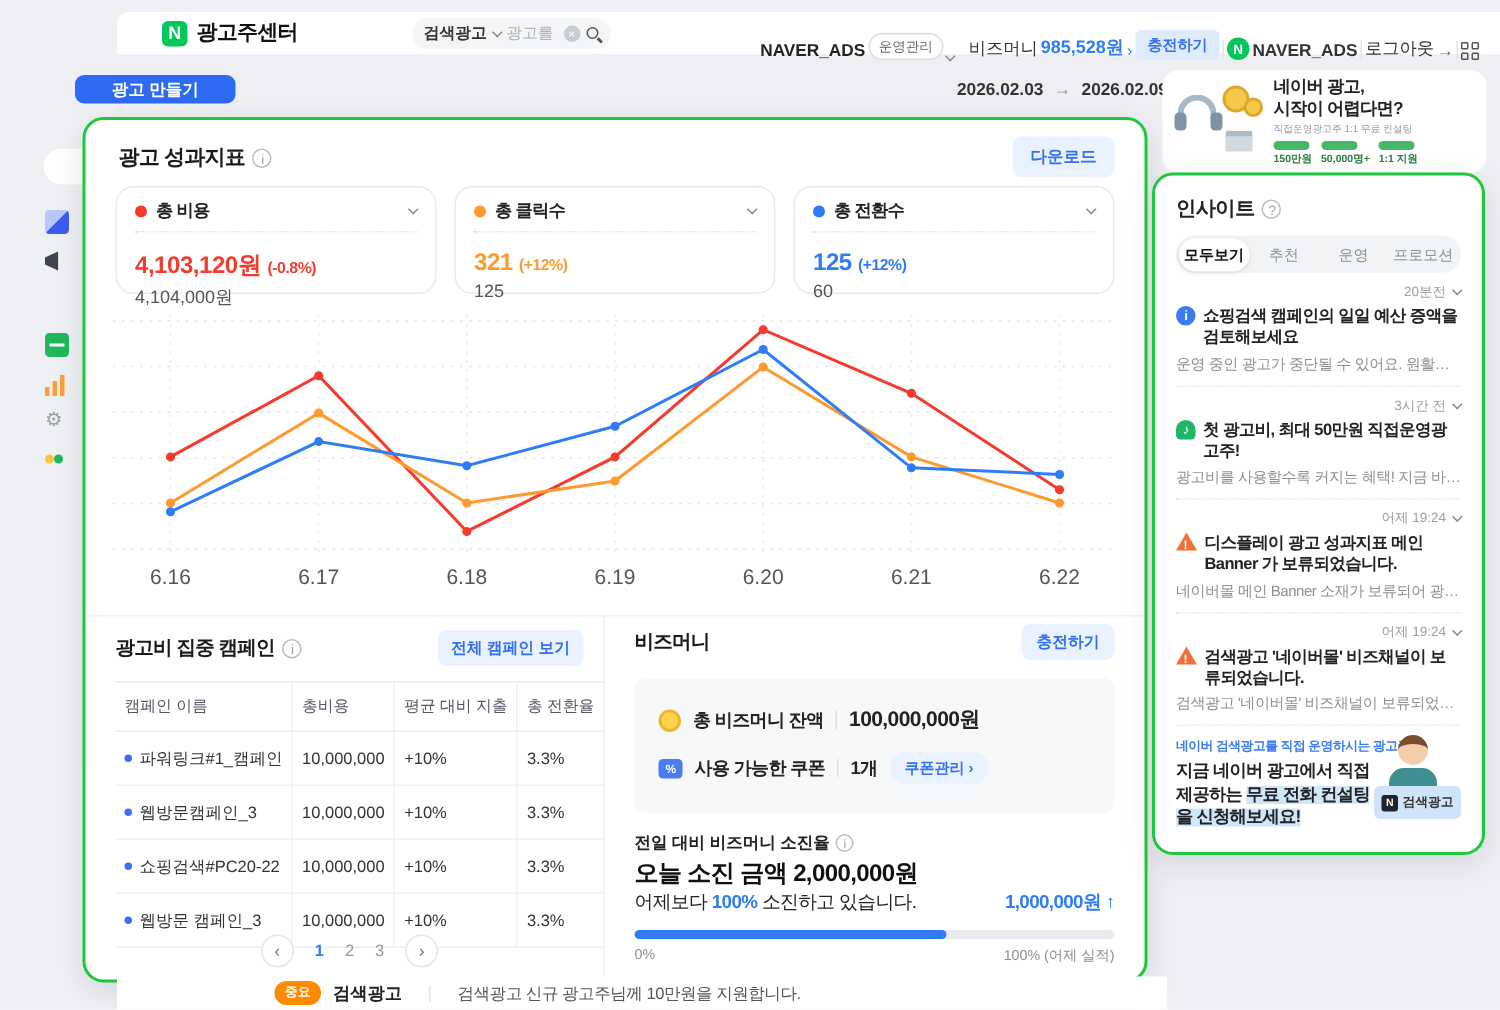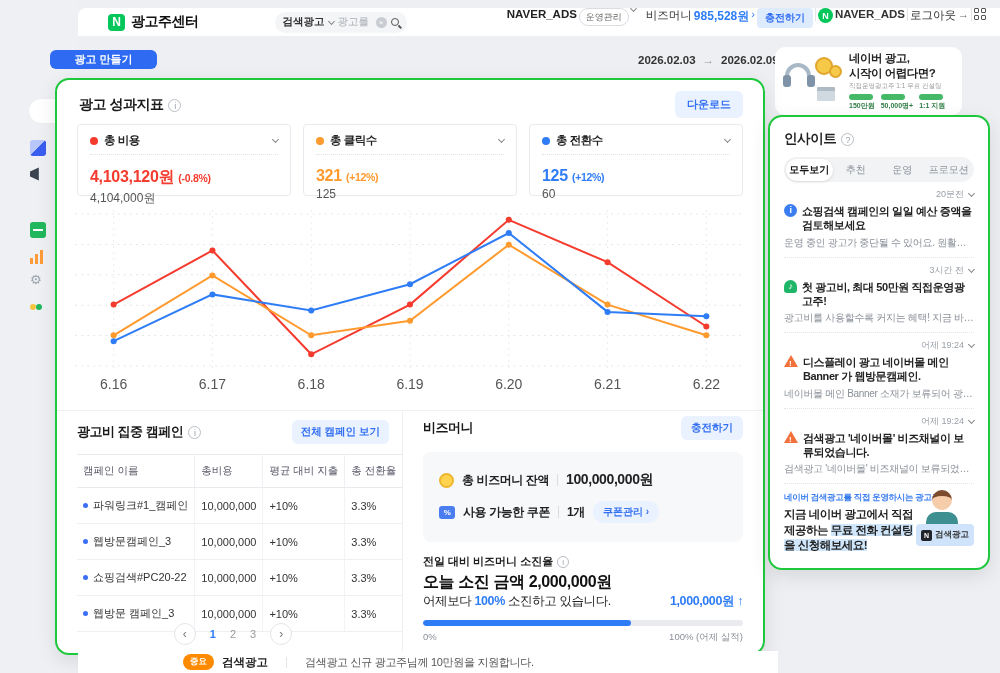--- a/index.html
+++ b/index.html
@@ -10,21 +10,21 @@
   #header { position:absolute; left:78px; top:8px; right:0; height:28px; background:#fff; border-radius:8px 0 0 0; display:flex; align-items:center; }
   .logo-n { width:17px; height:17px; background:#03c75a; border-radius:4px; color:#fff; font-weight:bold; font-size:12px; display:flex; align-items:center; justify-content:center; margin-left:30px; }
   .logo-text { font-size:14px; font-weight:bold; color:#111; margin-left:6px; letter-spacing:-0.5px; }
   .search-pill { margin-left:76px; width:132px; height:21px; background:#f4f5f7; border-radius:11px; display:flex; align-items:center; padding:0 8px; gap:4px; }
   .search-cat { font-size:10.5px; font-weight:bold; color:#333; white-space:nowrap; }
   .chev { width:5px; height:5px; border-right:1.4px solid #888; border-bottom:1.4px solid #888; transform:rotate(45deg); display:inline-block; margin-top:-2px; }
   .search-ph { font-size:10.5px; color:#a9aeb5; flex:1; white-space:nowrap; overflow:hidden; }
   .clear-ic { width:11px; height:11px; background:#c9cdd3; border-radius:50%; color:#fff; font-size:8px; line-height:11px; text-align:center; }
   .mag { width:8px; height:8px; border:1.5px solid #555; border-radius:50%; position:relative; }
   .mag::after { content:""; position:absolute; width:4px; height:1.5px; background:#555; transform:rotate(45deg); left:6px; top:7px; }
-  #header-right { position:absolute; right:14px; top:0; height:32px; display:flex; align-items:flex-start; gap:2px; }
+  #header-right { position:absolute; right:14px; top:0; height:32px; display:flex; align-items:flex-end; gap:2px; }
   .acc-name { font-size:11.5px; font-weight:bold; color:#222; }
   .acc-badge { font-size:9px; color:#666; border:1px solid #d9dde2; border-radius:9px; padding:1.5px 6px; background:#fff; white-space:nowrap; }
   .biz-label { font-size:11.5px; color:#333; margin-left:8px; }
   .biz-amt { font-size:12px; font-weight:bold; color:#2f7df6; }
   .mini-btn { font-size:10px; color:#3470f2; background:#ddebfd; border:none; border-radius:4px; padding:3px 8px; font-weight:bold; white-space:nowrap; }
   .vdiv { width:1px; height:13px; background:#e1e4e9; }
   .n-circle { width:15px; height:15px; border-radius:50%; background:#03c75a; color:#fff; font-size:9px; font-weight:bold; display:flex; align-items:center; justify-content:center; }
   .plain-txt { font-size:11.5px; color:#333; }
   .logout-ic { font-size:11px; color:#666; }
   .grid-ic { display:grid; grid-template-columns:5px 5px; grid-gap:2px; }
@@ -46,21 +46,21 @@
   .ic-dots i { width:6px; height:6px; border-radius:50%; display:inline-block; }
 
   
   #create-ad-btn { position:absolute; left:50px; top:50px; width:107px; height:19px; background:#2e6bf2; color:#fff; font-size:11px; font-weight:bold; border:none; border-radius:6px; }
   #date-range { position:absolute; left:638px; top:54px; display:flex; align-items:center; gap:7px; font-size:11.5px; font-weight:bold; color:#333; }
   .arrow { color:#999; font-weight:normal; }
   .cal-ic { width:13px; height:12px; border:1.4px solid #666; border-radius:2px; position:relative; }
   .cal-ic::before { content:""; position:absolute; left:1px; right:1px; top:2px; height:1.4px; background:#666; }
 
   
-  #promo-banner { position:absolute; left:775px; top:47px; width:187px; height:68px; background:#fff; border-radius:10px; display:flex; align-items:center; padding:8px; }
+  #promo-banner { position:absolute; left:775px; top:47px; width:216px; height:68px; background:#fff; border-radius:10px; display:flex; align-items:center; padding:8px; }
   .illus { position:relative; width:62px; height:52px; flex:none; }
   .hp-band { position:absolute; left:2px; top:8px; width:26px; height:16px; border:4px solid #a8b8c6; border-bottom:none; border-radius:14px 14px 0 0; }
   .hp-cup { position:absolute; width:8px; height:12px; background:#7e93a7; border-radius:3px; top:20px; }
   .coin { position:absolute; border-radius:50%; background:#f7c948; border:2px solid #e0a62e; }
   .bld { position:absolute; left:34px; top:32px; width:18px; height:14px; background:#cfd9df; border-top:4px solid #aebbc4; border-radius:1px; }
   .banner-txt { margin-left:4px; }
   .banner-title { font-size:11.5px; font-weight:bold; color:#222; line-height:1.25; letter-spacing:-0.5px; }
   .banner-sub { font-size:6.5px; color:#999; margin-top:2px; }
   .banner-stats { display:flex; gap:6px; margin-top:3px; }
   .bstat { display:flex; flex-direction:column; gap:1px; }
@@ -69,21 +69,21 @@
 
   
   #main-overlay { position:absolute; left:55px; top:78px; width:710px; height:577px; background:#fff; border:2.5px solid #1ec83c; border-radius:14px; box-shadow:0 6px 20px rgba(0,0,0,.10); }
   .sec-title { font-size:14px; font-weight:bold; color:#1a1a1a; letter-spacing:-0.5px; display:flex; align-items:center; gap:5px; }
   .info-ic { width:13px; height:13px; border:1.2px solid #b9bec6; border-radius:50%; color:#9aa0a8; font-size:9px; line-height:12px; text-align:center; font-weight:normal; flex:none; }
   .lite-btn { background:#e9f2fe; color:#3470f2; font-size:11px; font-weight:bold; border:none; border-radius:6px; padding:6px 12px; white-space:nowrap; }
   #perf-head { position:absolute; left:22px; top:16px; }
   #download-btn { position:absolute; right:20px; top:11px; }
 
   #metric-cards { position:absolute; left:20px; right:20px; top:44px; height:72px; display:flex; gap:12px; }
-  .mcard { flex:1; border:1px solid #e7eaee; border-radius:4px; padding:8px 12px 6px; }
+  .mcard { flex:1; border:1px solid #e7eaee; border-radius:12px; padding:8px 12px 6px; }
   .mcard-head { display:flex; align-items:center; gap:6px; border-bottom:1px dotted #dfe3e8; padding-bottom:6px; }
   .dot { width:8px; height:8px; border-radius:50%; flex:none; }
   .mlabel { font-size:11.5px; font-weight:bold; color:#222; flex:1; letter-spacing:-0.5px; }
   .mval-row { margin-top:12px; font-weight:bold; letter-spacing:-0.3px; }
   .mval { font-size:16px; }
   .mdelta { font-size:10.5px; }
   .msub { font-size:12px; color:#555; margin-top:2px; }
   .c-red { color:#f43b2e; } .c-orange { color:#ff9a2e; } .c-blue { color:#2f7df6; }
   .b-red { background:#f43b2e; } .b-orange { background:#ff9a2e; } .b-blue { background:#2f7df6; }
 
@@ -465,21 +465,21 @@
       </div>
     <div class="ins-desc">광고비를 사용할수록 커지는 혜택! 지금 바로 경험해보세요</div>
   </div>
   <div class="ins-item">
     <div class="ins-time">
         <span>어제 19:24</span>
         <span class="chev"></span>
       </div>
     <div class="ins-item-title">
         <span class="ins-icon icon-warn"></span>
-        <span>디스플레이 광고 네이버몰 메인 Banner 가 웹방문캠페인.</span>
+        <span>디스플레이 광고 성과지표 메인 Banner 가 보류되었습니다.</span>
       </div>
     <div class="ins-desc">네이버몰 메인 Banner 소재가 보류되어 광고 노출이 불...</div>
   </div>
   <div class="ins-item">
     <div class="ins-time">
         <span>어제 19:24</span>
         <span class="chev"></span>
       </div>
     <div class="ins-item-title">
         <span class="ins-icon icon-warn"></span>

